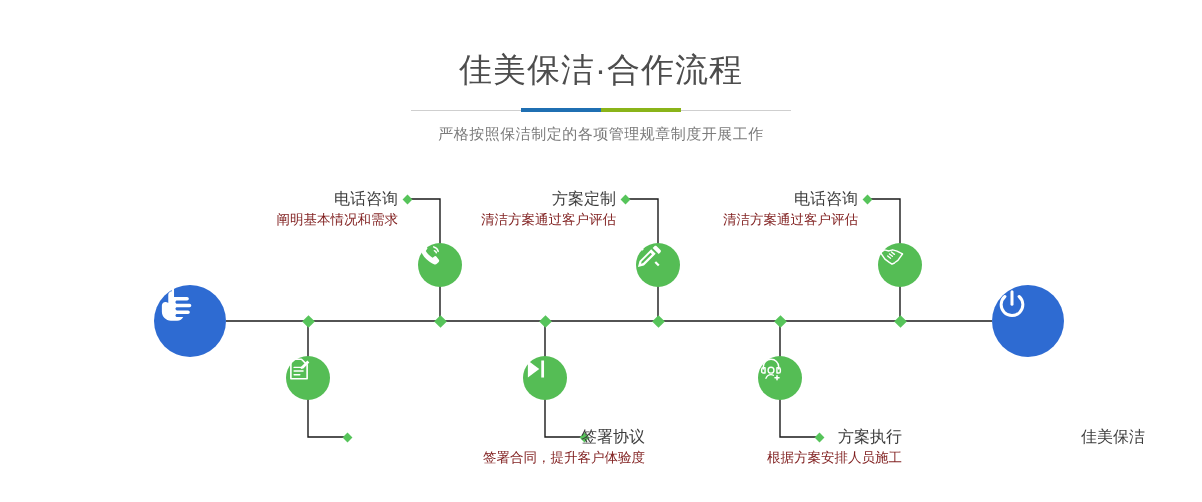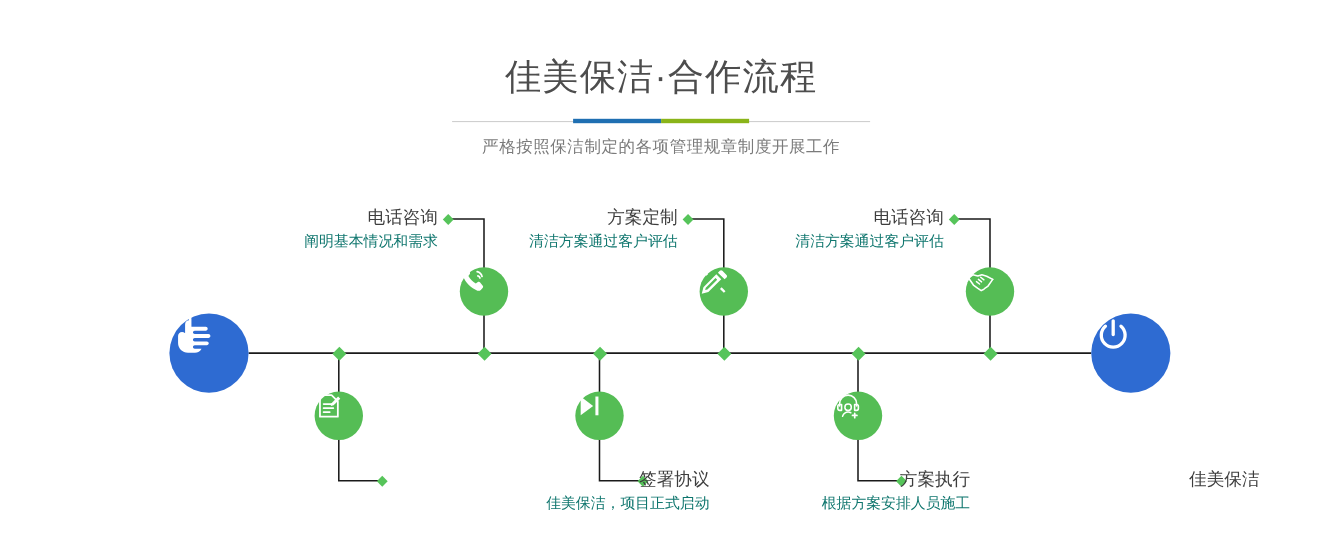--- a/index.html
+++ b/index.html
@@ -107,21 +107,21 @@
   }
   .label .ttl {
     font-size: 16px;
     line-height: 22px;
     color: #3d3d3d;
     display: block;
   }
   .label .desc {
     font-size: 13.5px;
     line-height: 20px;
-    color: #0f766e;
+    color: #7f1d1d;
     display: block;
   }
   .label.top { text-align: right; }
   .label.bottom { text-align: right; }
 
   .diamond {
     position: absolute;
     width: 9px;
     height: 9px;
     background: #56c45a;
@@ -231,30 +231,30 @@
 
   <div class="node-circle green" style="left:286px; top:356px;">
     <svg width="26" height="26" viewBox="0 0 32 32">
       <path fill="none" stroke="#ffffff" stroke-width="2" stroke-linejoin="round" d="M6 4h13l7 7v17H6z"></path>
       <path fill="none" stroke="#ffffff" stroke-width="1.8" stroke-linecap="round" d="M10 14h11M10 18.5h11M10 23h7"></path>
       <path fill="#ffffff" d="M26.3 5.5l2.4 2.4-7.4 7.4-3.2 0.8 0.8-3.2z"></path>
     </svg>
   </div>
   <div class="label bottom" style="left:353px; top:426px; width:292px;">
     <span class="ttl">签署协议</span>
-    <span class="desc">佳美保洁，项目正式启动</span>
+    <span class="desc">签署合同，提升客户体验度</span>
   </div>
 
   <div class="node-circle green" style="left:523px; top:356px;">
     <svg width="26" height="26" viewBox="0 0 32 32">
       <path fill="#ffffff" d="M6 5.5l14 10.5-14 10.5z"></path>
       <rect fill="#ffffff" x="22.5" y="5.5" width="3.4" height="21"></rect>
     </svg>
   </div>
-  <div class="label bottom" style="left:590px; top:426px; width:292px;">
+  <div class="label bottom" style="left:610px; top:426px; width:292px;">
     <span class="ttl">方案执行</span>
     <span class="desc">根据方案安排人员施工</span>
   </div>
 
   <div class="node-circle green" style="left:758px; top:356px;">
     <svg width="26" height="26" viewBox="0 0 32 32">
       <path fill="none" stroke="#ffffff" stroke-width="1.8" stroke-linecap="round" d="M6.5 16v-2.5a9.5 9.5 0 0 1 19 0V16"></path>
       <path fill="none" stroke="#ffffff" stroke-width="1.8" stroke-linejoin="round" d="M6.5 14.5h2.2v6.5H6.5a2 2 0 0 1-2-2v-2.5a2 2 0 0 1 2-2z"></path>
       <path fill="none" stroke="#ffffff" stroke-width="1.8" stroke-linejoin="round" d="M25.5 14.5h-2.2v6.5h2.2a2 2 0 0 0 2-2v-2.5a2 2 0 0 0-2-2z"></path>
       <circle fill="none" stroke="#ffffff" stroke-width="1.7" cx="16" cy="17.5" r="3.6"></circle>

